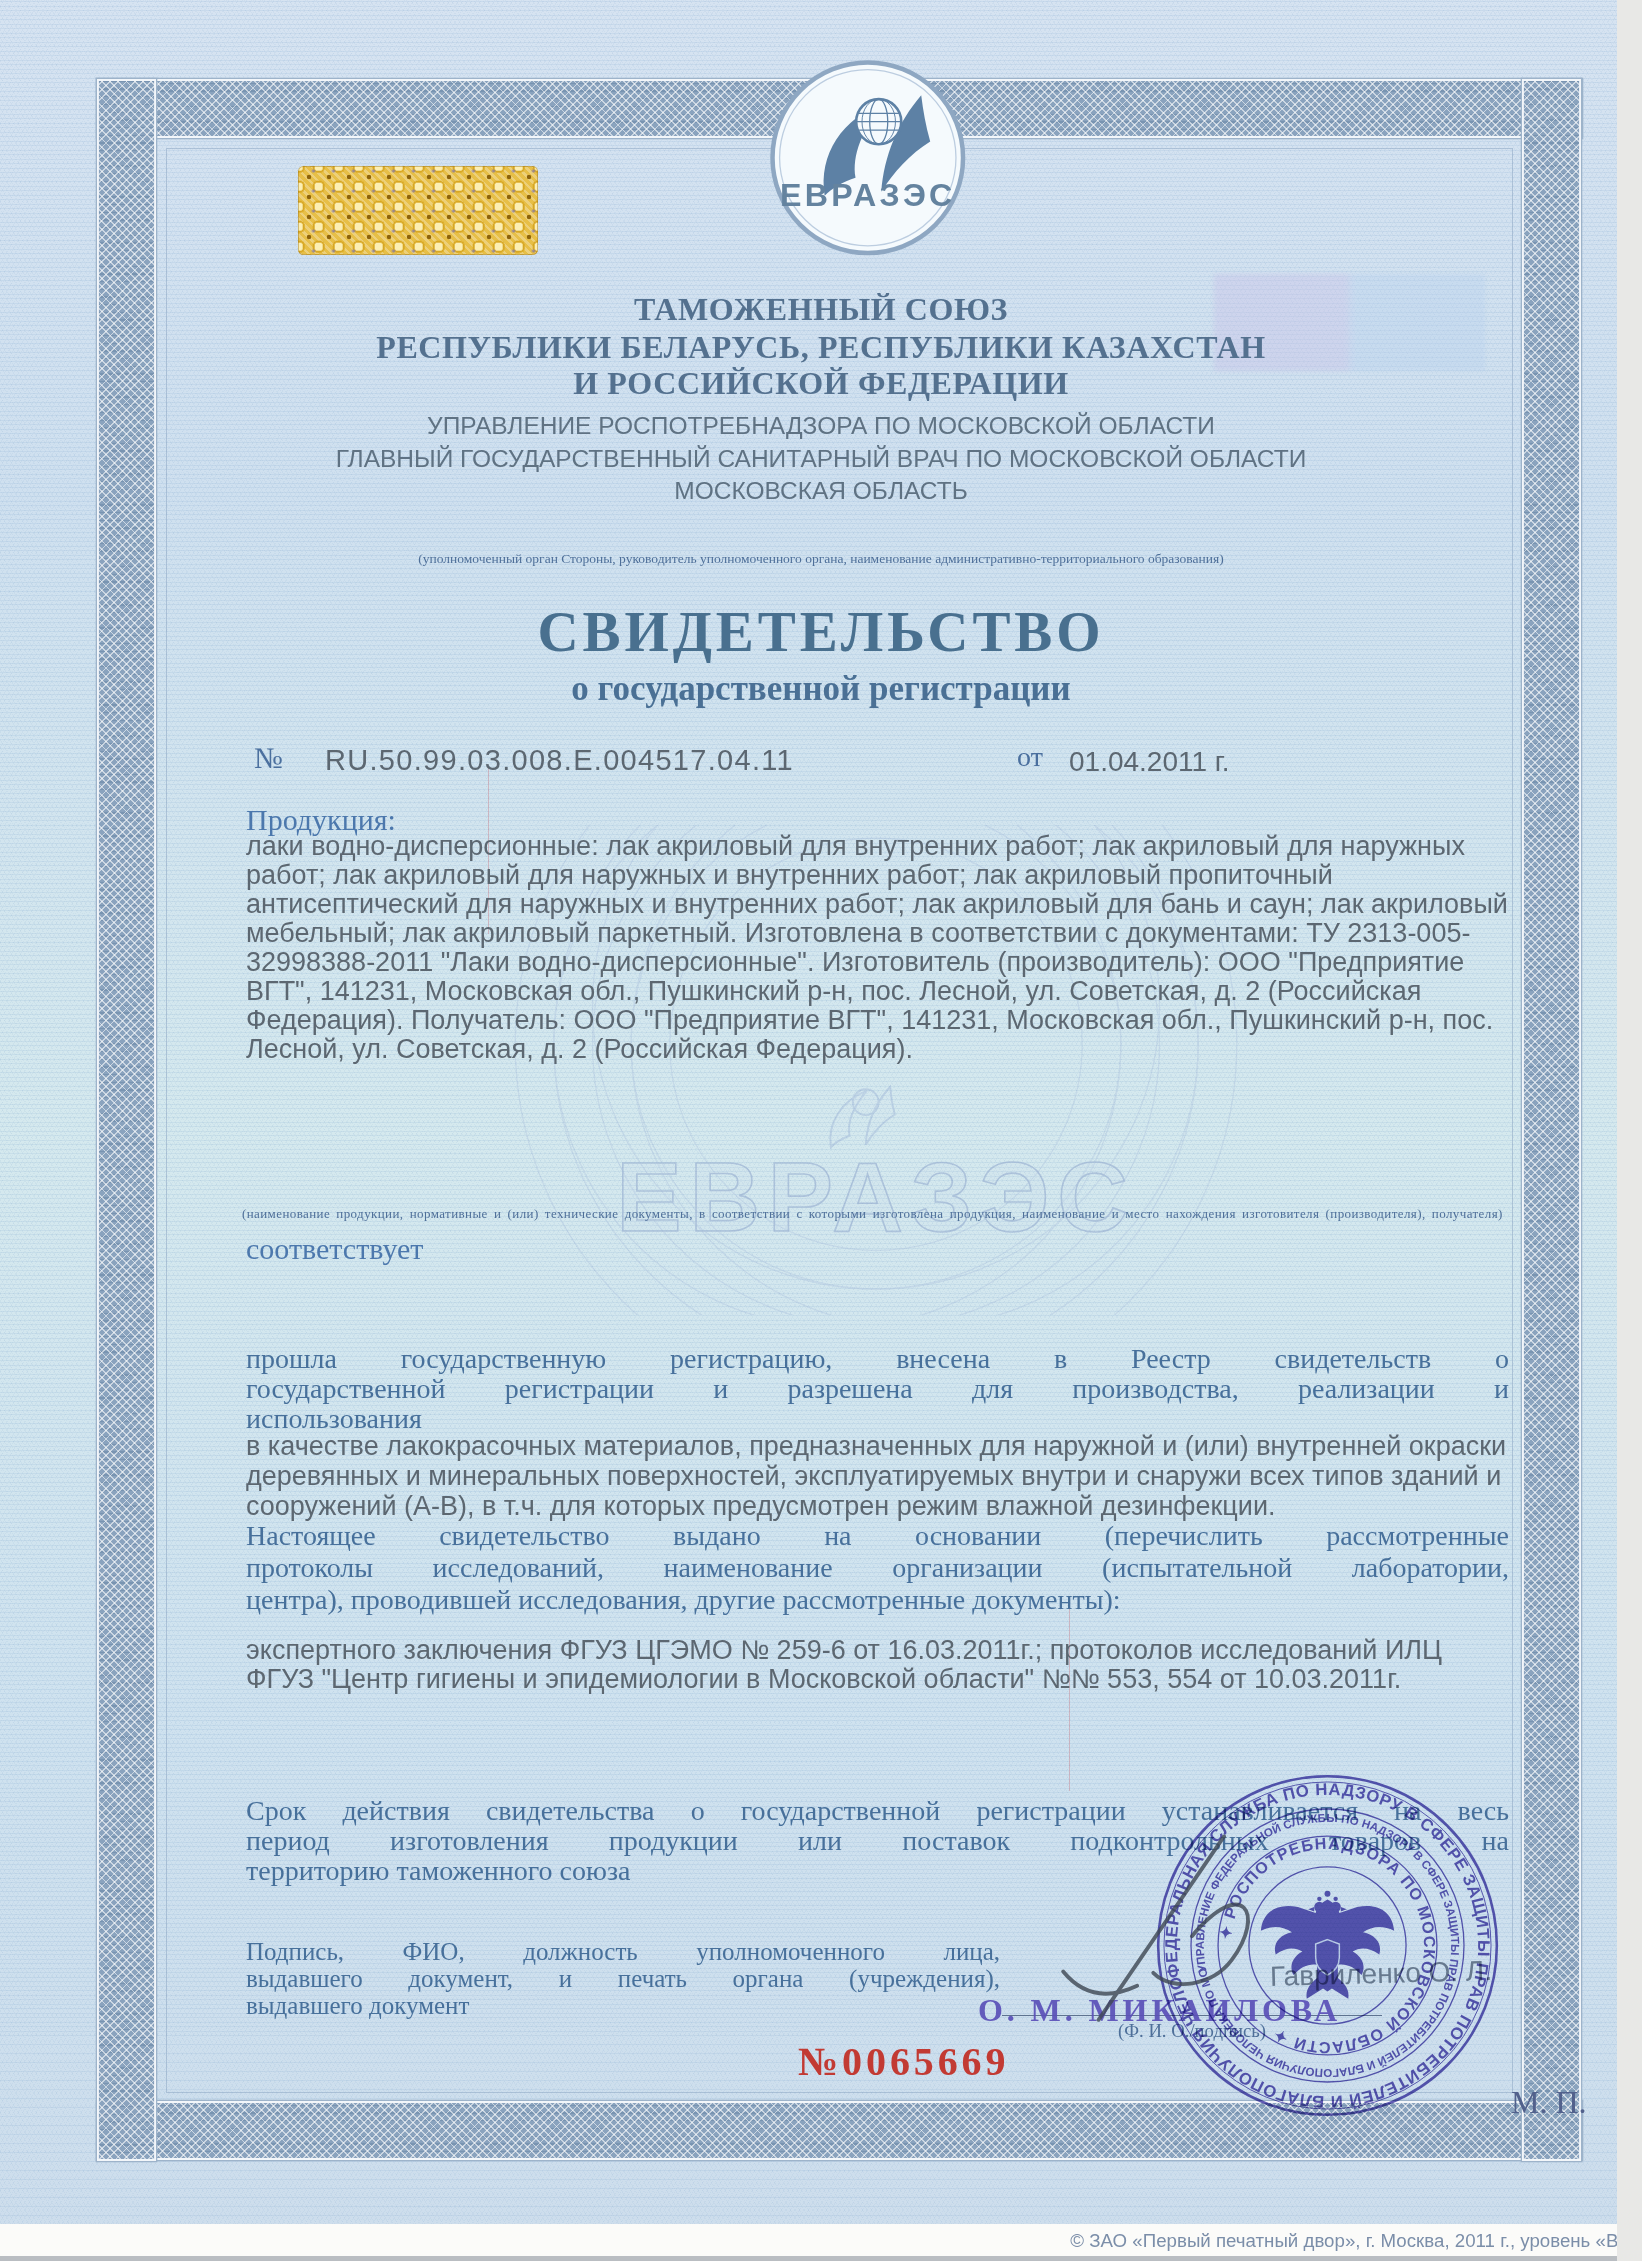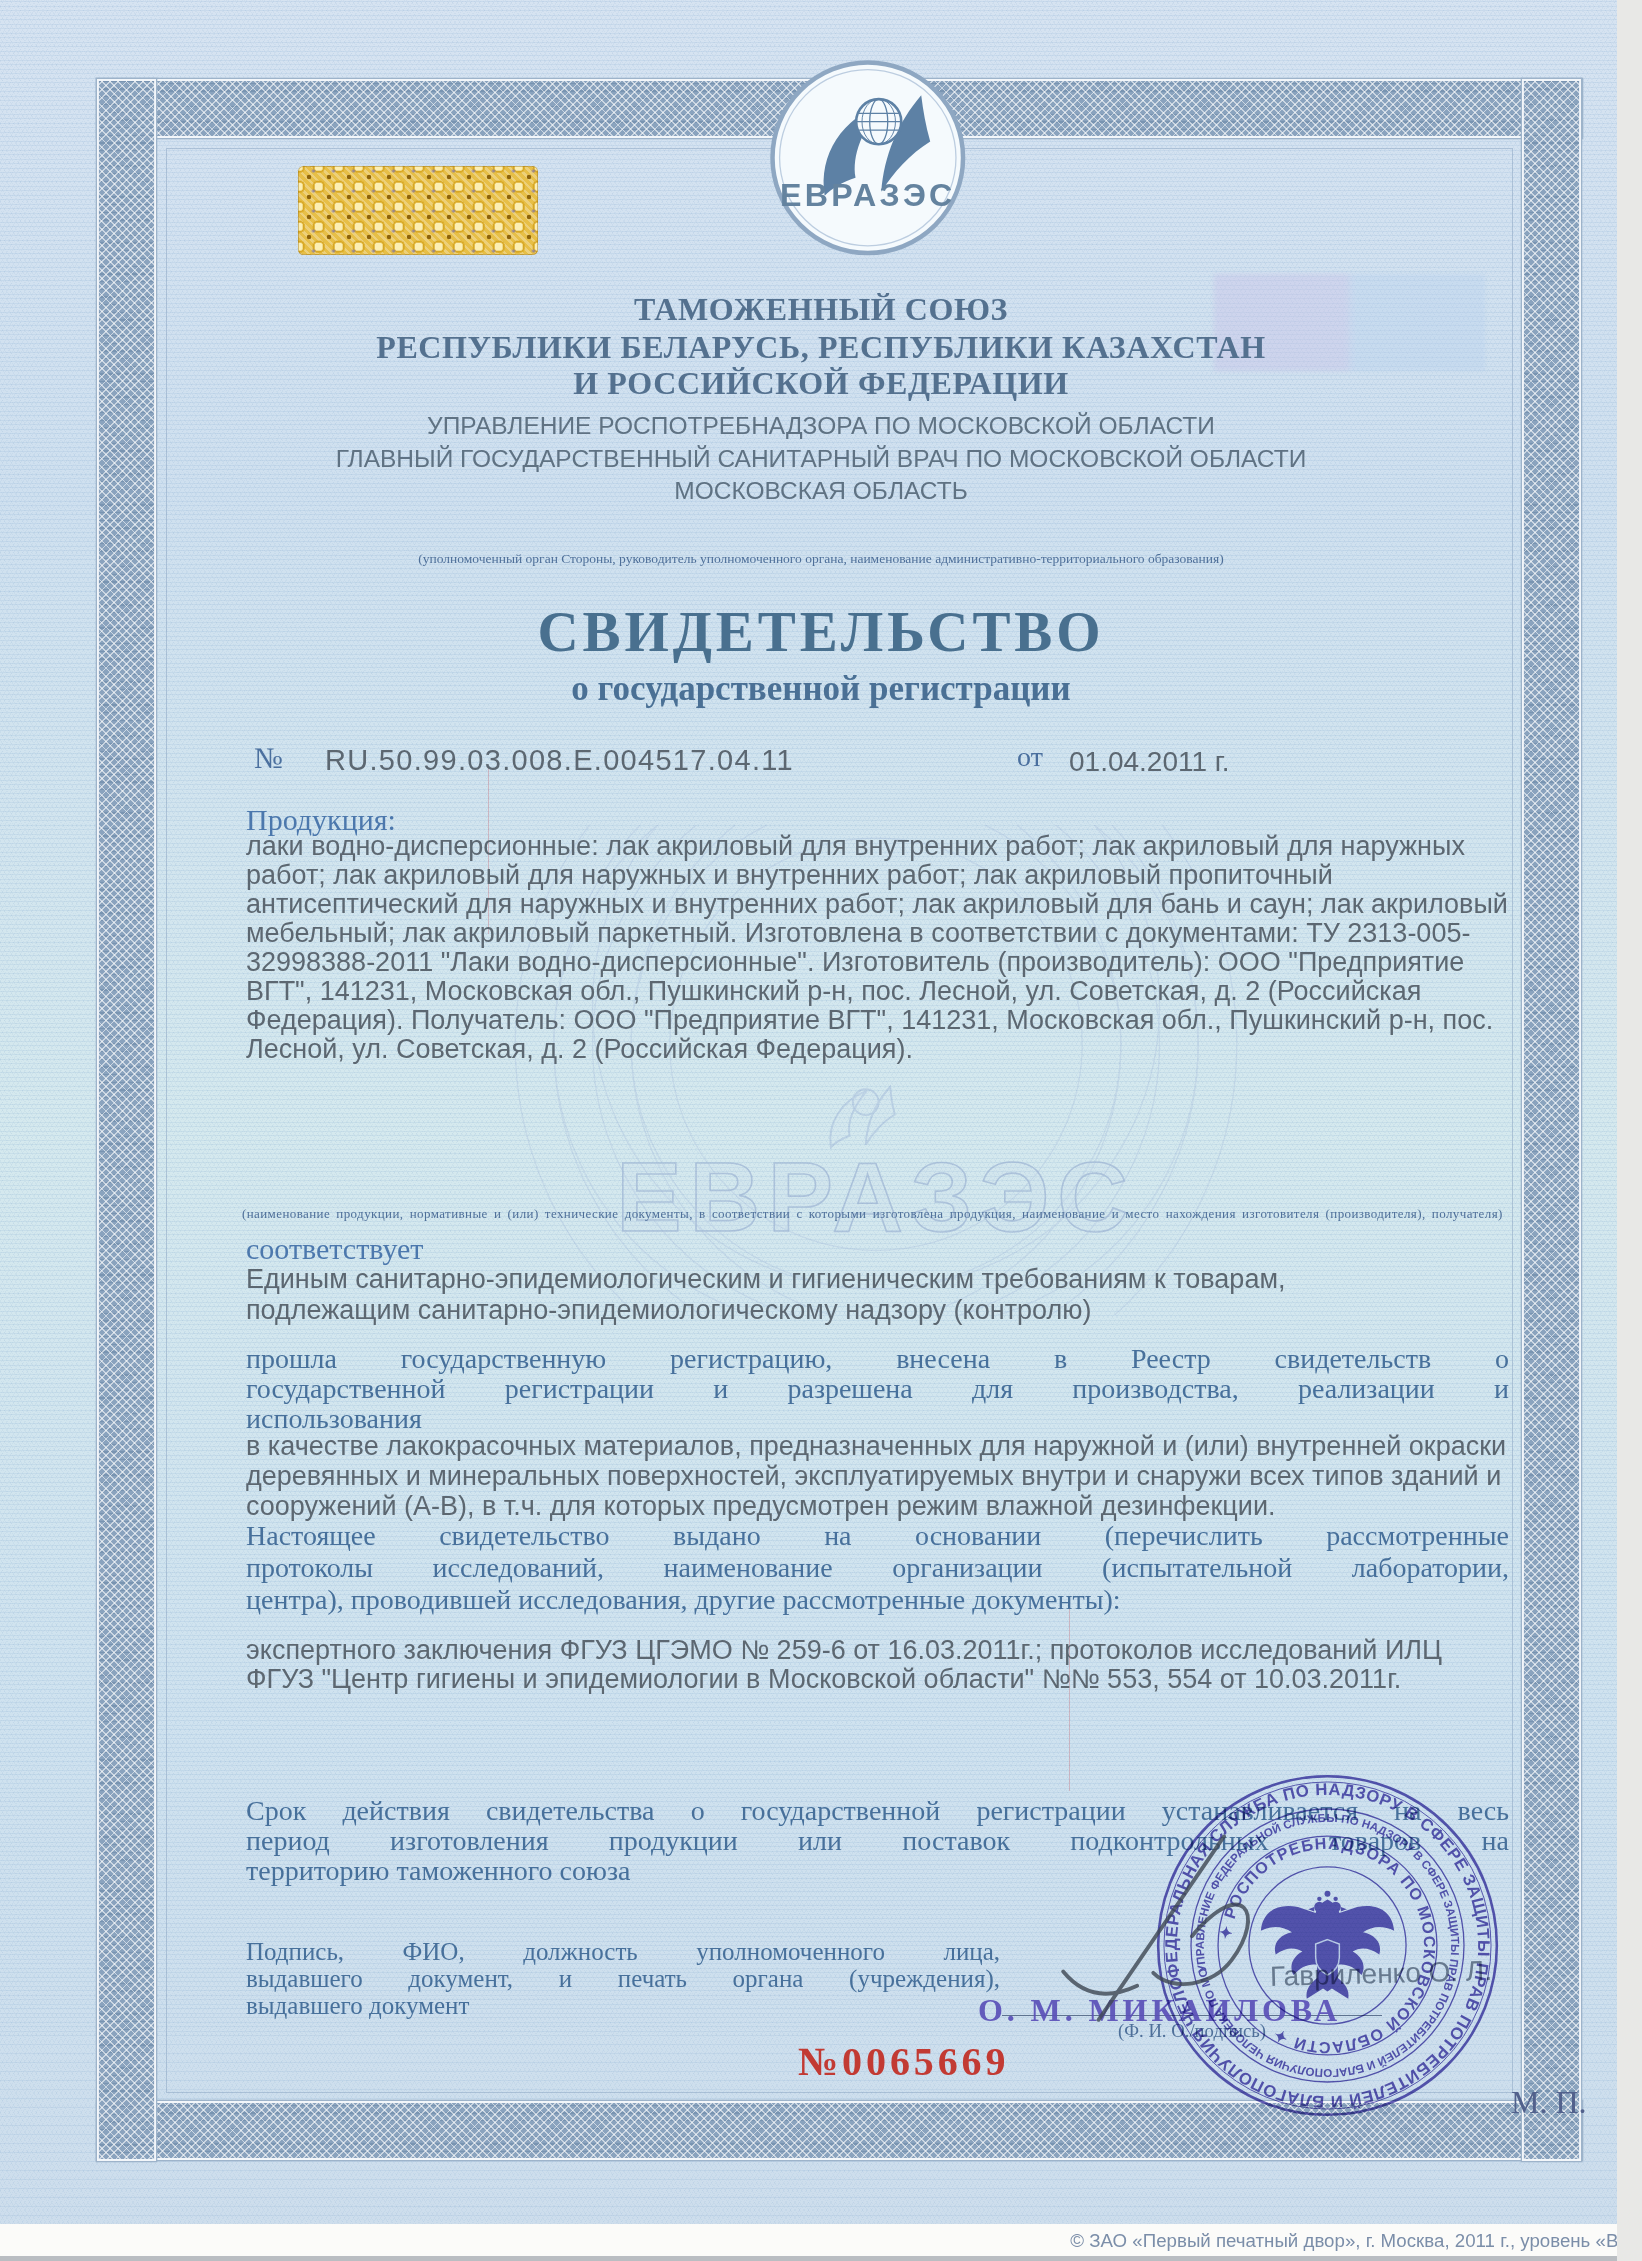--- a/index.html
+++ b/index.html
@@ -120,21 +120,20 @@
   <div class="abs" style="left:254px;top:741px;font-size:30px;color:#4a6f9e;">№</div>
   <div class="abs typed" style="left:325px;top:744px;font-size:29px;letter-spacing:1.3px;">RU.50.99.03.008.Е.004517.04.11</div>
   <div class="abs" style="left:1017px;top:741px;font-size:28px;color:#4a6f9e;">от</div>
   <div class="abs typed" style="left:1069px;top:746px;font-size:28px;">01.04.2011 г.</div>
 
   <div class="abs label-blue" style="left:246px;top:803px;font-size:30px;">Продукция:</div>
   <div class="abs typed" style="left:246px;top:832px;width:1272px;font-size:27px;line-height:29px;">лаки водно-дисперсионные: лак акриловый для внутренних работ; лак акриловый для наружных работ; лак акриловый для наружных и внутренних работ; лак акриловый пропиточный антисептический для наружных и внутренних работ; лак акриловый для бань и саун; лак акриловый мебельный; лак акриловый паркетный. Изготовлена в соответствии с документами: ТУ 2313-005-32998388-2011 "Лаки водно-дисперсионные". Изготовитель (производитель): ООО "Предприятие ВГТ", 141231, Московская обл., Пушкинский р-н, пос. Лесной, ул. Советская, д. 2 (Российская Федерация). Получатель: ООО "Предприятие ВГТ", 141231, Московская обл., Пушкинский р-н, пос. Лесной, ул. Советская, д. 2 (Российская Федерация).</div>
   <div class="abs cap" style="left:242px;top:1206px;width:1295px;font-size:13px;letter-spacing:0.4px;word-spacing:2.6px;">(наименование продукции, нормативные и (или) технические документы, в соответствии с которыми изготовлена продукция, наименование и место нахождения изготовителя (производителя), получателя)</div>
 
   <div class="abs label-blue" style="left:246px;top:1232px;font-size:30px;">соответствует</div>
-  <div class="abs typed" style="left:246px;top:1264px;width:1198px;font-size:27px;line-height:31px;">Единым санитарно-эпидемиологическим и гигиеническим требованиям к товарам, подлежащим санитарно-эпидемиологическому надзору (контролю)</div>
 
   <div class="abs formtxt" style="left:246px;top:1344px;width:1263px;font-size:28px;line-height:30px;">
     <div class="jline">прошла государственную регистрацию, внесена в Реестр свидетельств о</div>
     <div class="jline">государственной регистрации и разрешена для производства, реализации и</div>
     <div class="jline jlast">использования</div>
   </div>
   <div class="abs typed" style="left:246px;top:1431px;width:1272px;font-size:27px;line-height:30px;">в качестве лакокрасочных материалов, предназначенных для наружной и (или) внутренней окраски деревянных и минеральных поверхностей, эксплуатируемых внутри и снаружи всех типов зданий и сооружений (А-В), в т.ч. для которых предусмотрен режим влажной дезинфекции.</div>
 
   <div class="abs formtxt" style="left:246px;top:1520px;width:1263px;font-size:28px;line-height:32px;">
     <div class="jline">Настоящее свидетельство выдано на основании (перечислить рассмотренные</div>

